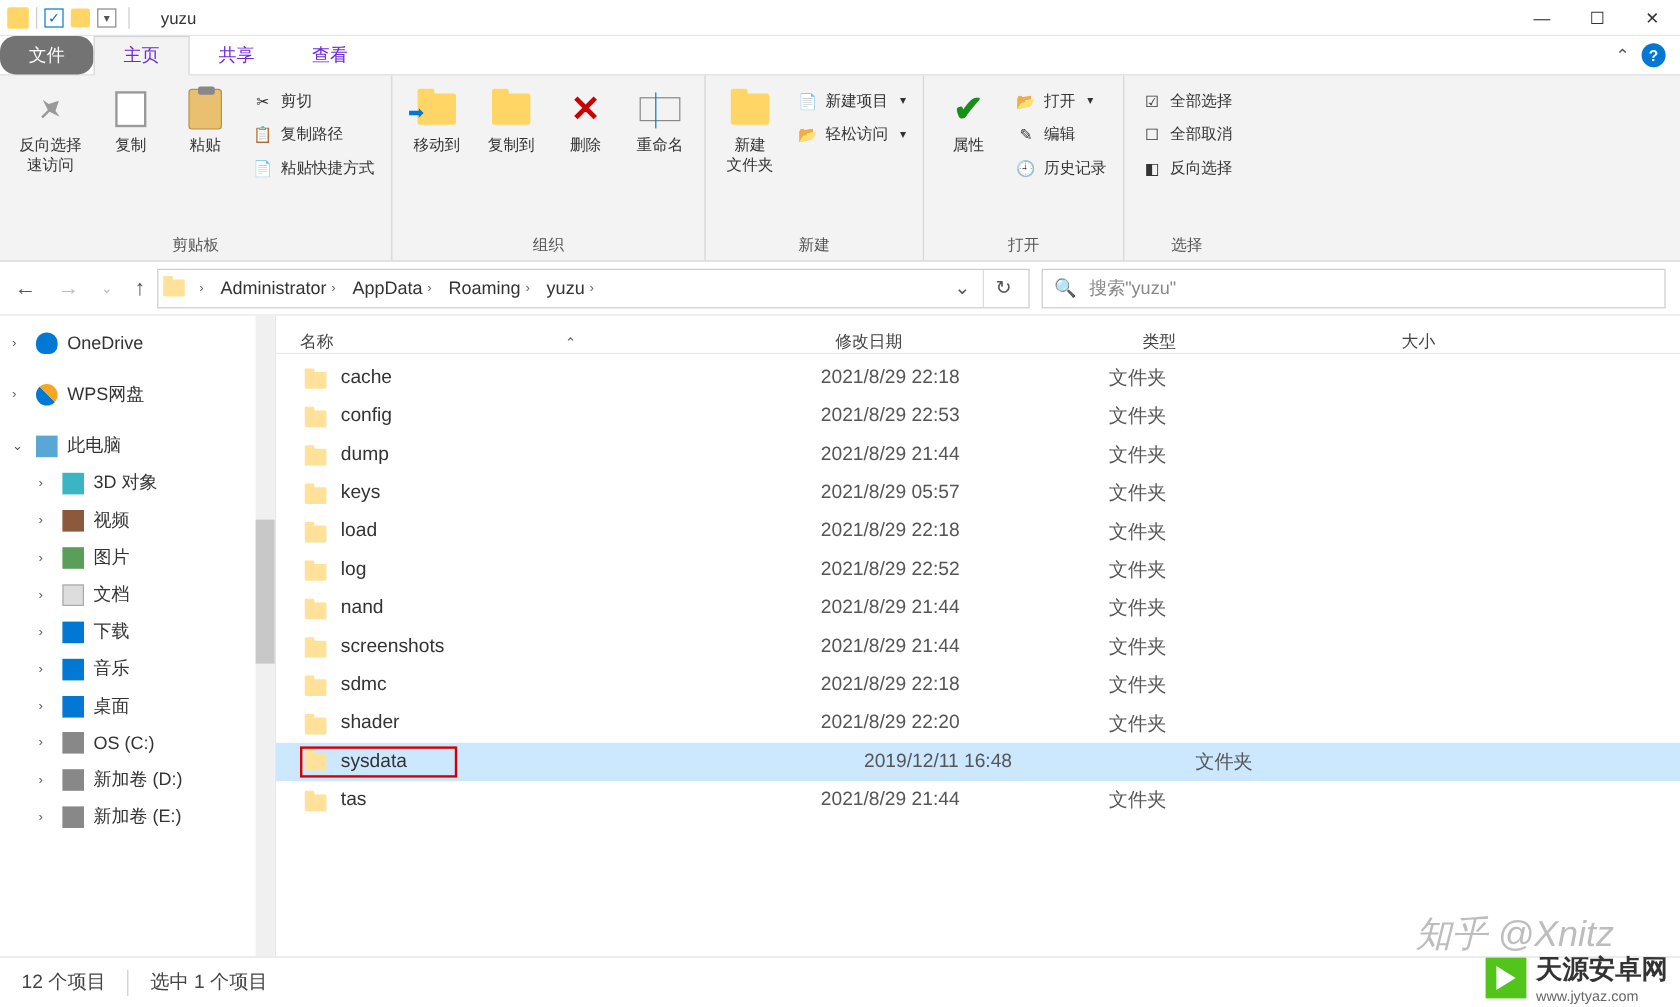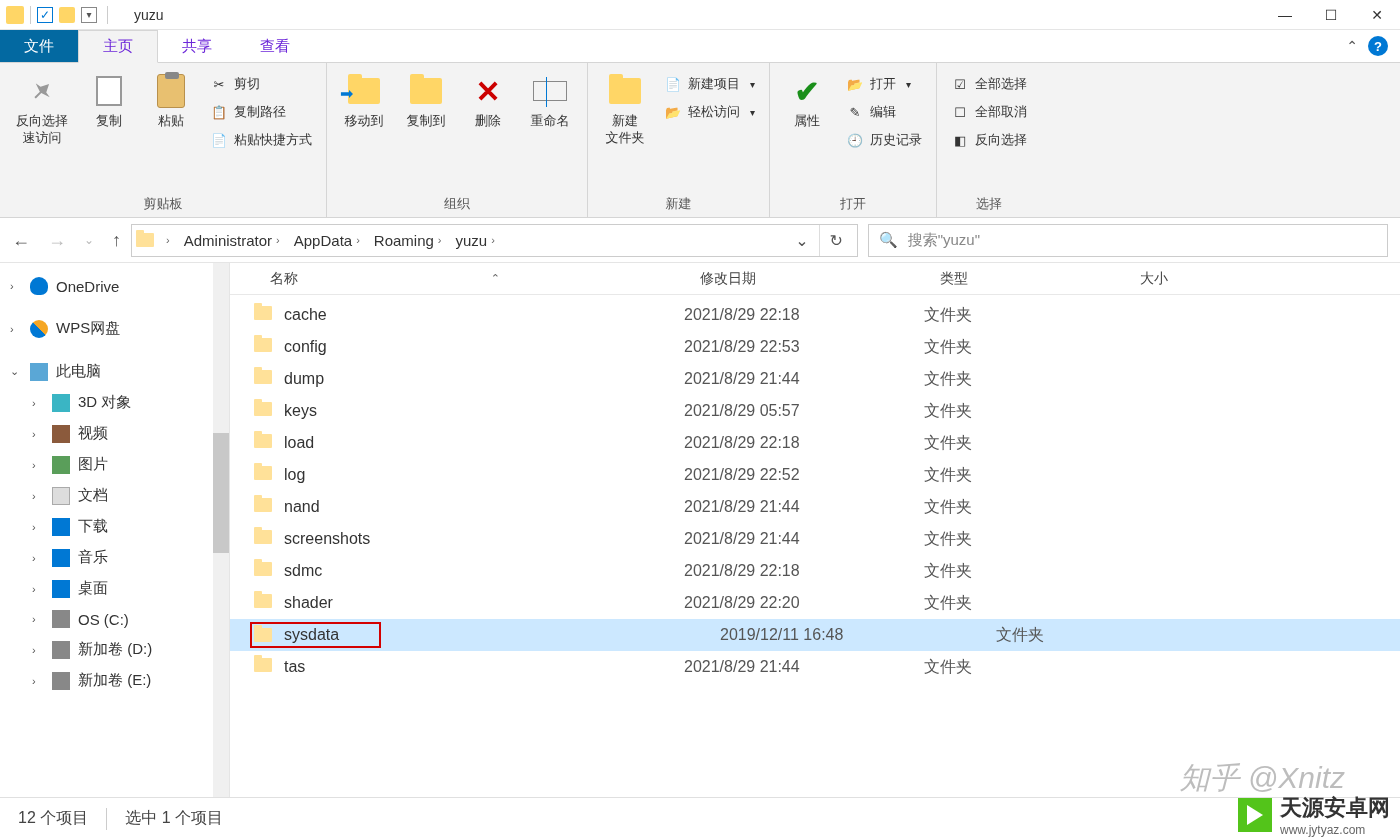--- a/index.html
+++ b/index.html
@@ -11,21 +11,21 @@
 .titlebar .qat .folder-icon { width: 18px; height: 18px; background: #ffd666; border-radius: 2px; }
 .titlebar .title { margin-left: 20px; font-size: 14px; color: #333; }
 .titlebar .win-controls { margin-left: auto; display: flex; }
 .titlebar .win-controls div { width: 46px; height: 30px; display: flex; align-items: center; justify-content: center; font-size: 14px; color: #333; }
 .qat-check { width:16px; height:16px; border:1px solid #0078d4; display:flex; align-items:center; justify-content:center; color:#0078d4; font-size:12px;}
 .qat-dd { width:16px; height:16px; border:1px solid #888; display:flex; align-items:center; justify-content:center; color:#555; font-size:10px;}
 
 
 .tabrow { height: 33px; display: flex; align-items: stretch; background: #fff; border-bottom: 1px solid #d5d5d5; }
 .tabrow .tab { padding: 0 24px; display: flex; align-items: center; font-size: 15px; color: #6d28d9; cursor: pointer; }
-.tabrow .tab.file { background: #0369a1; color: #fff; }
+.tabrow .tab.file { background: #737373; color: #fff; border-radius: 13px; }
 .tabrow .tab.active { background: #f3f3f3; border: 1px solid #d5d5d5; border-bottom: 1px solid #f3f3f3; margin-bottom: -1px; }
 .tabrow .right { margin-left: auto; display: flex; align-items: center; gap: 10px; padding-right: 12px; }
 .tabrow .right .chev { font-size: 14px; color: #555; }
 .tabrow .right .help { width: 20px; height: 20px; border-radius: 50%; background: #0078d4; color: #fff; display: flex; align-items: center; justify-content: center; font-size: 13px; font-weight: bold; }
 
 
 .ribbon { height: 155px; display: flex; background: #f3f3f3; border-bottom: 1px solid #d5d5d5; }
 .rgroup { border-right: 1px solid #d5d5d5; display: flex; flex-direction: column; }
 .rgroup .body { flex: 1; display: flex; align-items: flex-start; padding: 6px 8px; gap: 4px; }
 .rgroup .label { text-align: center; font-size: 13px; color: #555; padding: 2px 0 4px; }
@@ -77,30 +77,30 @@
 .ico-3d { background:#3ab5c4;}
 .ico-vid { background:#8b5a3c;}
 .ico-pic { background:#5a9e5a;}
 .ico-doc { background:#ddd; border:1px solid #aaa;}
 .ico-dl { background:#0078d4;}
 .ico-mus { background:#0078d4;}
 .ico-desk { background:#0078d4;}
 .ico-drv { background:#888;}
 
 .filepane { flex:1; display:flex; flex-direction:column; }
-.colhdr { display:flex; height:32px; align-items:center; border-bottom:1px solid #e8e8e8; font-size:14px; color:#444; padding-left:40px;}
+.colhdr { display:flex; height:32px; align-items:flex-end; border-bottom:1px solid #e8e8e8; font-size:14px; color:#444; padding-left:20px;gap:16px;}
 .colhdr .c-name { width:430px; display:flex; align-items:center; gap:170px;}
 .colhdr .c-name .sortarr{ color:#666; font-size:11px; margin-left:auto; margin-right:200px;}
 .colhdr .c-date { width:240px; }
 .colhdr .c-type { width:200px; }
 .colhdr .c-size { width:120px; }
 .filelist { flex:1; overflow:auto; padding-top:4px;}
 .row { display:flex; align-items:center; height:32px; padding-left:24px; font-size:16px; color:#333;}
 .row.selected { background:#cce8ff;gap:36px; }
-.row .c-name { width:430px; display:flex; align-items:flex-start; gap:12px;}
+.row .c-name { width:430px; display:flex; align-items:flex-end; gap:12px;}
 .row .c-date { width:240px; color:#555;}
 .row .c-type { width:200px; color:#555;}
 .row .c-size { width:120px;}
 .row .fico { width:18px; height:14px; background:#ffe199; border-radius:1px; position:relative;}
 .row .fico::before{content:'';position:absolute;top:-3px;left:0;width:8px;height:4px;background:#ffe199;border-radius:1px 1px 0 0;}
 .highlight-box { border:2px solid #d40000; position:relative;}
 
 
 .status { position:absolute; bottom:0; left:0; right:0; height:42px; border-top:1px solid #e0e0e0; display:flex; align-items:center; padding:0 18px; gap:18px; font-size:16px; color:#444; background:#fff;}
 .status .divider{ width:1px; height:22px; background:#ccc;}

